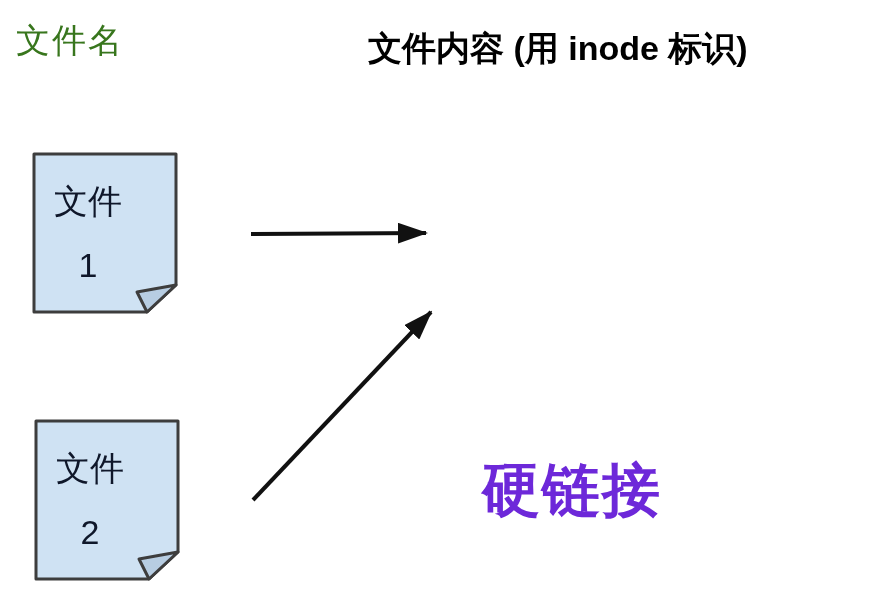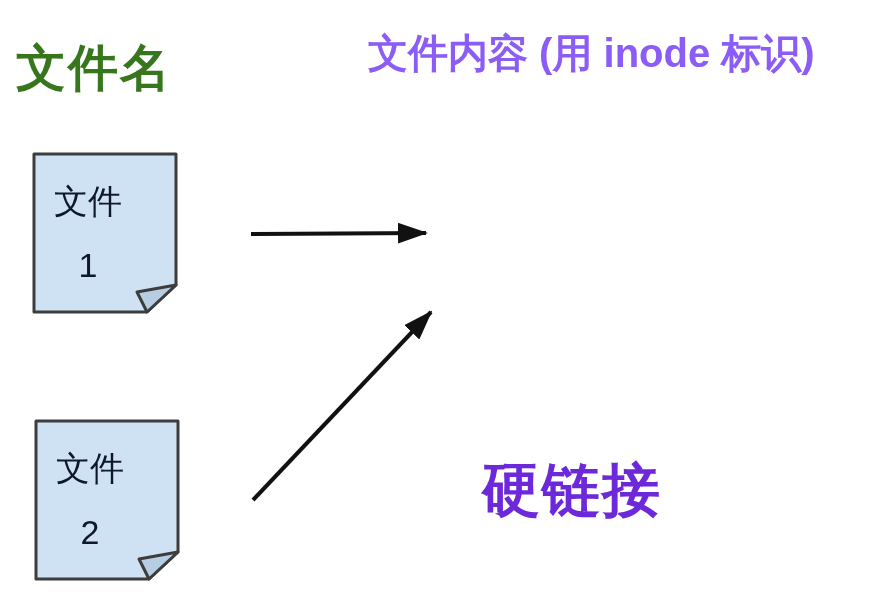--- a/index.html
+++ b/index.html
@@ -12,34 +12,33 @@
     width: 869px;
     height: 597px;
     background: #ffffff;
     overflow: hidden;
     font-family: "Liberation Sans", "DejaVu Sans", sans-serif;
   }
   .title-left {
     position: absolute;
     left: 16px;
     top: 18px;
-    font-size: 50px;
-    font-weight: bold;
+    font-size: 34px;
+    font-weight: normal;
     color: #38761d;
     white-space: nowrap;
     letter-spacing: 2px;
-    margin-top: 17px;
   }
   .title-right {
     position: absolute;
     left: 368px;
     top: 26px;
-    font-size: 40px;
+    font-size: 34px;
     font-weight: bold;
-    color: #8b5cf6;
+    color: #000000;
     white-space: nowrap;
   }
   .note {
     position: absolute;
     width: 148px;
     height: 164px;
   }
   .note-1 { left: 31px; top: 151px; }
   .note-2 { left: 33px; top: 418px; }
   .note svg { display: block; width: 148px; height: 164px; }

